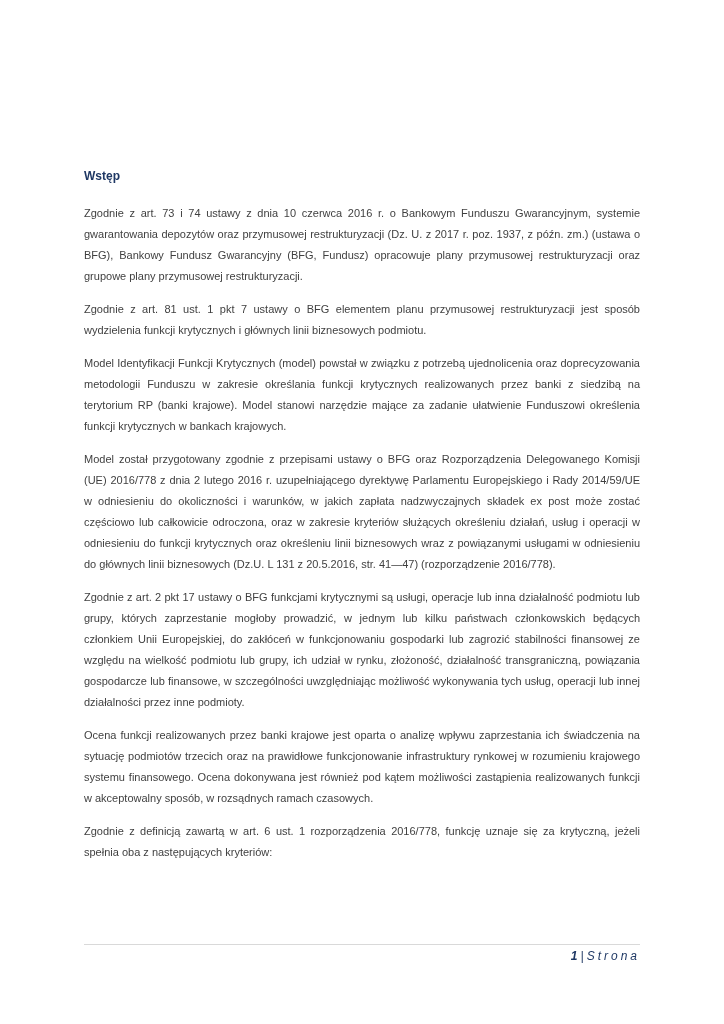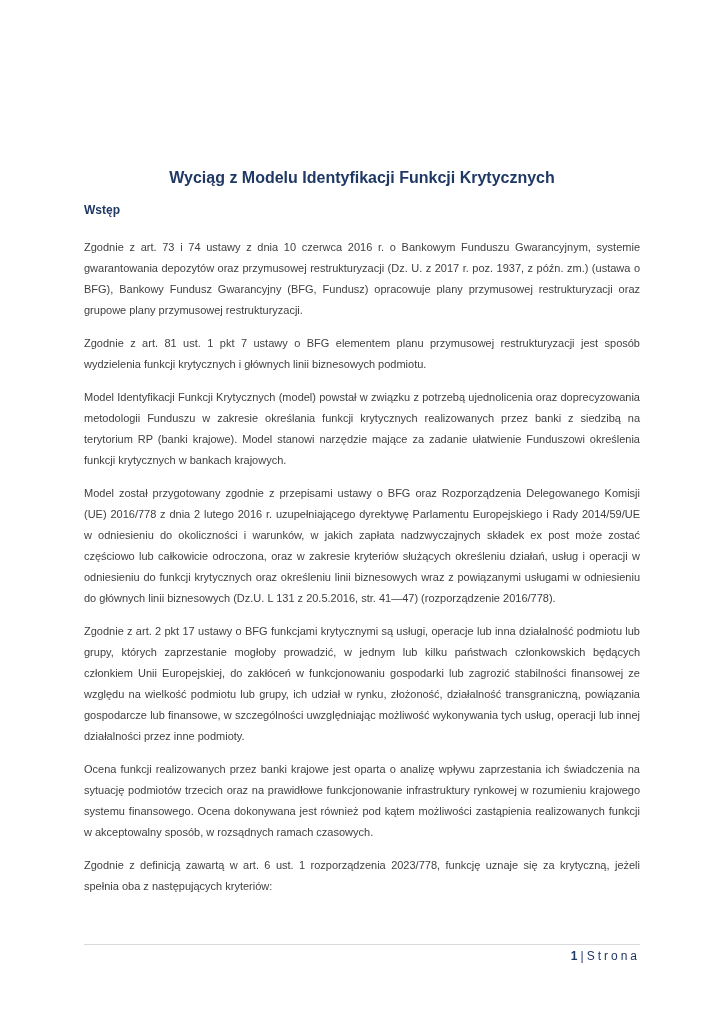--- a/index.html
+++ b/index.html
@@ -54,39 +54,39 @@
   .footer-rule {
     border: none;
     border-top: 1.5px solid var(--rule-color, #D9D9D9);
     margin: 0 0 4px 0;
   }
   .footer-text {
     text-align: right;
     color: var(--footer-color, #1F3864);
     font-size: 12px;
     letter-spacing: 3px;
+    font-style: italic;
   }
   .footer-text .page-num {
     font-weight: bold;
   }
 </style>
 </head>
 <body>
 
 <div class="page">
   <div class="content">
-    <h1 class="doc-title">Wyciąg z Modelu Identyfikacji Funkcji Krytycznych</h1>
     <h2 class="section-heading">Wstęp</h2>
     <p class="body-paragraph">Zgodnie z art. 73 i 74 ustawy z dnia 10 czerwca 2016 r. o Bankowym Funduszu Gwarancyjnym, systemie gwarantowania depozytów oraz przymusowej restrukturyzacji (Dz. U. z 2017 r. poz. 1937, z późn. zm.) (ustawa o BFG), Bankowy Fundusz Gwarancyjny (BFG, Fundusz) opracowuje plany przymusowej restrukturyzacji oraz grupowe plany przymusowej restrukturyzacji.</p>
     <p class="body-paragraph">Zgodnie z art. 81 ust. 1 pkt 7 ustawy o BFG elementem planu przymusowej restrukturyzacji jest sposób wydzielenia funkcji krytycznych i głównych linii biznesowych podmiotu.</p>
     <p class="body-paragraph">Model Identyfikacji Funkcji Krytycznych (model) powstał w związku z potrzebą ujednolicenia oraz doprecyzowania metodologii Funduszu w zakresie określania funkcji krytycznych realizowanych przez banki z siedzibą na terytorium RP (banki krajowe). Model stanowi narzędzie mające za zadanie ułatwienie Funduszowi określenia funkcji krytycznych w bankach krajowych.</p>
     <p class="body-paragraph">Model został przygotowany zgodnie z przepisami ustawy o BFG oraz Rozporządzenia Delegowanego Komisji (UE) 2016/778 z dnia 2 lutego 2016 r. uzupełniającego dyrektywę Parlamentu Europejskiego i Rady 2014/59/UE w odniesieniu do okoliczności i warunków, w jakich zapłata nadzwyczajnych składek ex post może zostać częściowo lub całkowicie odroczona, oraz w zakresie kryteriów służących określeniu działań, usług i operacji w odniesieniu do funkcji krytycznych oraz określeniu linii biznesowych wraz z powiązanymi usługami w odniesieniu do głównych linii biznesowych (Dz.U. L 131 z 20.5.2016, str. 41—47) (rozporządzenie 2016/778).</p>
     <p class="body-paragraph">Zgodnie z art. 2 pkt 17 ustawy o BFG funkcjami krytycznymi są usługi, operacje lub inna działalność podmiotu lub grupy, których zaprzestanie mogłoby prowadzić, w jednym lub kilku państwach członkowskich będących członkiem Unii Europejskiej, do zakłóceń w funkcjonowaniu gospodarki lub zagrozić stabilności finansowej ze względu na wielkość podmiotu lub grupy, ich udział w rynku, złożoność, działalność transgraniczną, powiązania gospodarcze lub finansowe, w szczególności uwzględniając możliwość wykonywania tych usług, operacji lub innej działalności przez inne podmioty.</p>
     <p class="body-paragraph">Ocena funkcji realizowanych przez banki krajowe jest oparta o analizę wpływu zaprzestania ich świadczenia na sytuację podmiotów trzecich oraz na prawidłowe funkcjonowanie infrastruktury rynkowej w rozumieniu krajowego systemu finansowego. Ocena dokonywana jest również pod kątem możliwości zastąpienia realizowanych funkcji w akceptowalny sposób, w rozsądnych ramach czasowych.</p>
-    <p class="body-paragraph">Zgodnie z definicją zawartą w art. 6 ust. 1 rozporządzenia 2023/778, funkcję uznaje się za krytyczną, jeżeli spełnia oba z następujących kryteriów:</p>
+    <p class="body-paragraph">Zgodnie z definicją zawartą w art. 6 ust. 1 rozporządzenia 2016/778, funkcję uznaje się za krytyczną, jeżeli spełnia oba z następujących kryteriów:</p>
 
   </div>
 
   <div class="footer">
     <hr class="footer-rule">
     <div class="footer-text">
       <span class="page-num">1</span><span>|</span><span>Strona</span>
     </div>
   </div>
 </div>

